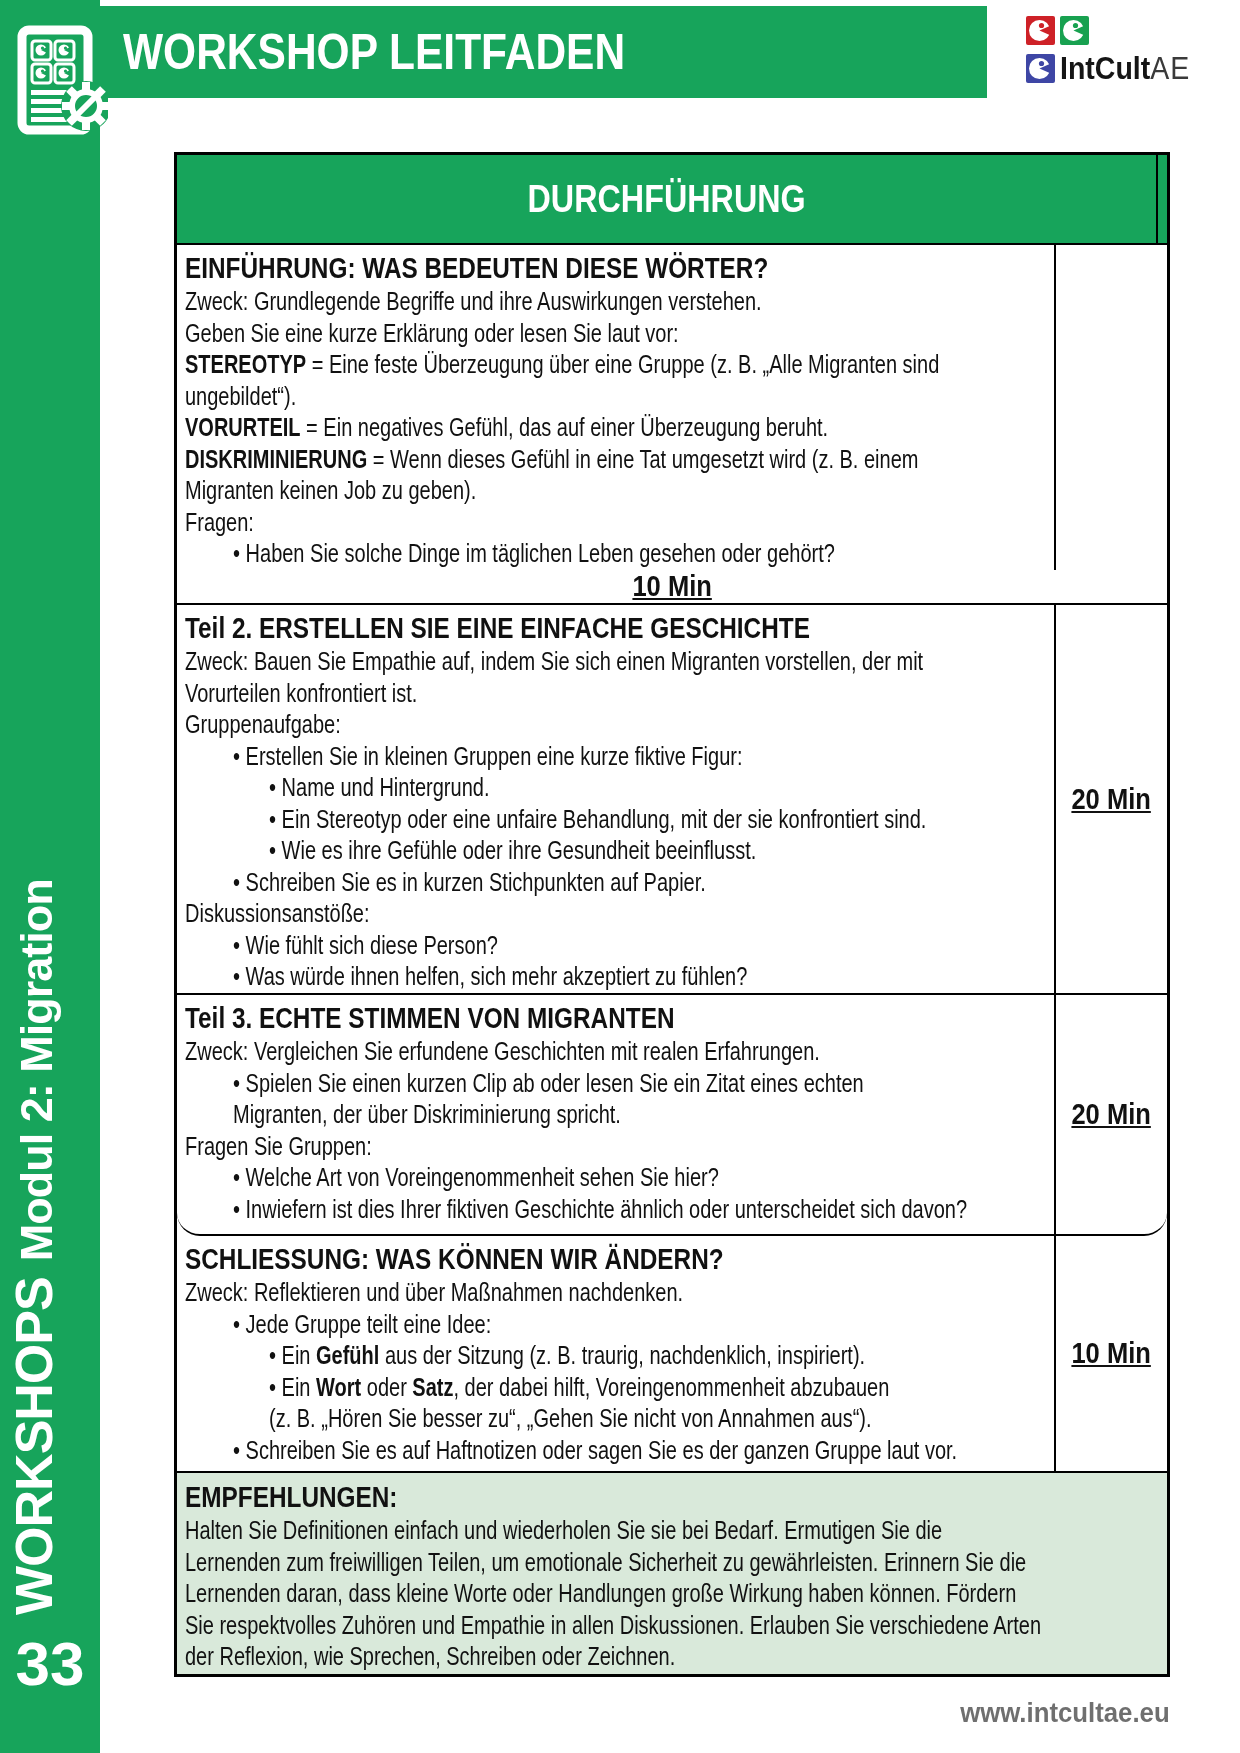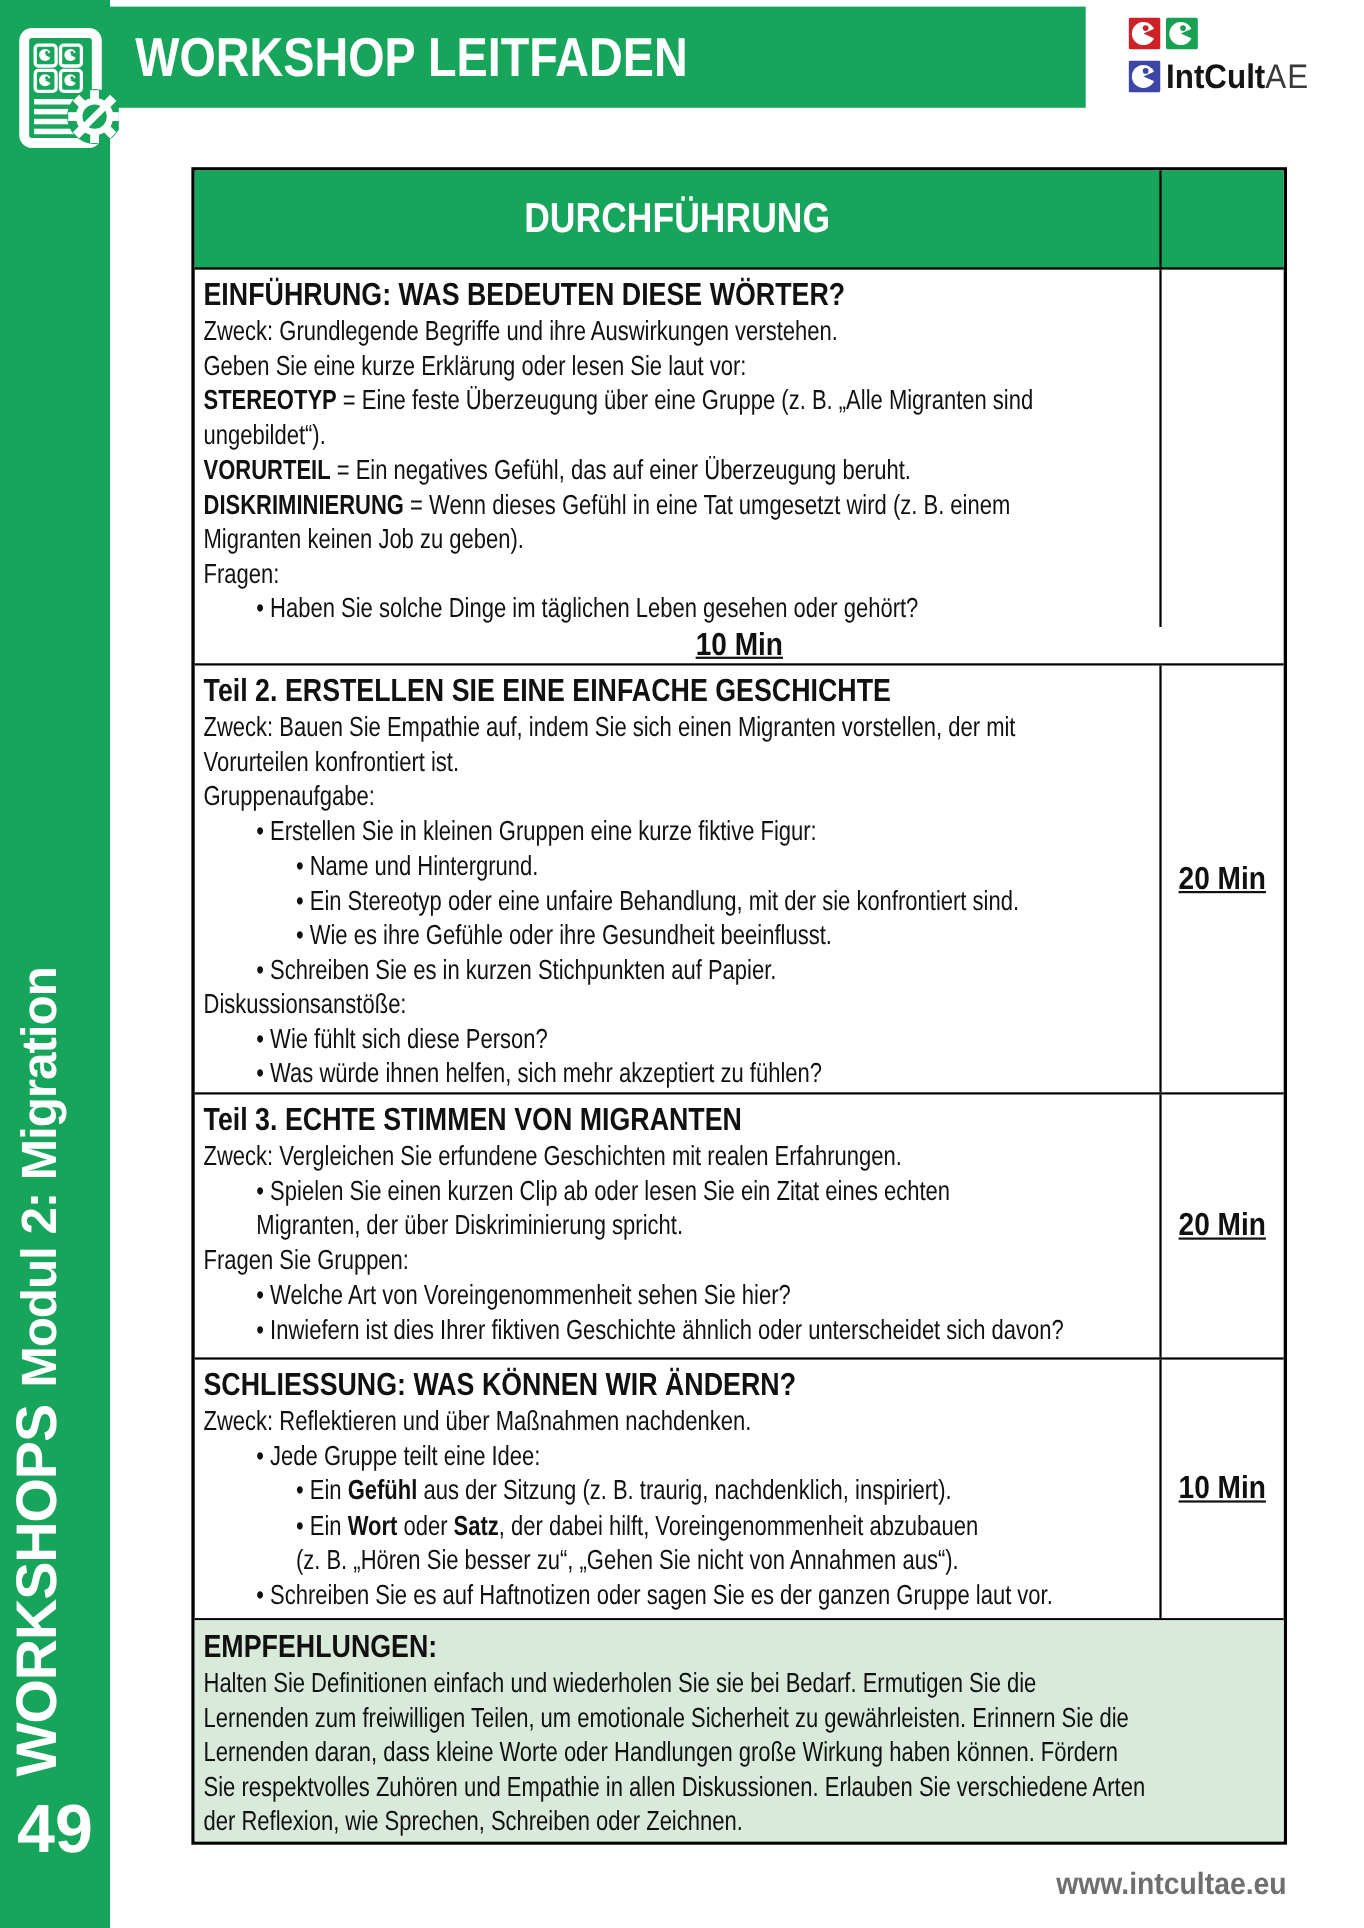--- a/index.html
+++ b/index.html
@@ -33,21 +33,21 @@
   .logo-row{display:flex;gap:5px;}
   .logo-row2{display:flex;gap:5px;margin-top:5px;}
   .logo-text{font-size:31px;line-height:30px;white-space:nowrap;transform:scaleX(.92);transform-origin:0 50%;}
   .logo-text .lt-bold{font-weight:bold;color:#151515;}
   .logo-text .lt-light{font-weight:normal;color:#3a3a3a;letter-spacing:1px;}
 
   
   .gtable{position:absolute;left:174px;top:152px;width:996px;box-sizing:border-box;
           border:3px solid #000;background:#fff;}
   .thead{display:flex;height:88px;background:var(--green);border-bottom:2px solid #000;}
-  .th1{width:879px;box-sizing:border-box;border-right:2px solid #000;
+  .th1{width:981px;box-sizing:border-box;border-right:2px solid #000;
        display:flex;align-items:center;justify-content:center;text-align:right;}
   .th1 span{color:#fff;font-weight:bold;font-size:38px;transform:scaleX(.85);white-space:nowrap;}
   .th2{flex:1;display:flex;align-items:center;justify-content:center;}
   .th2 span{color:#fff;font-weight:bold;font-size:31px;transform:scaleX(.88);}
 
   .trow{display:flex;border-bottom:2px solid #000;box-sizing:content-box;}
   .cell{width:879px;box-sizing:border-box;border-right:2px solid #000;
         padding:5px 4px 0 8px;overflow:hidden;}
   .zeitcell{flex:1;display:flex;align-items:center;justify-content:center;text-decoration:underline;}
   .zeitcell span{font-weight:bold;font-size:29px;white-space:nowrap;transform:scaleX(.88);}
@@ -67,21 +67,21 @@
 </head>
 <body>
 
 <div class="page">
 
   <div class="sidebar">
     <div class="sidebar-label">
       <span class="strong">WORKSHOPS</span>
       <span class="rest">Modul 2: Migration</span>
     </div>
-    <div class="page-number">49</div>
+    <div class="page-number">33</div>
   </div>
 
   <div class="band">
     <div class="band-title">WORKSHOP LEITFADEN</div>
   </div>
 
   <div class="doc-icon">
     <svg width="92" height="112" viewBox="0 0 92 112">
       <rect x="6" y="6" width="66" height="100" rx="7" fill="none" stroke="#fff" stroke-width="9"></rect>
       <g>
@@ -197,21 +197,21 @@
             <div class="line i2"><span>• Wie es ihre Gefühle oder ihre Gesundheit beeinflusst.</span></div>
             <div class="line i1"><span>• Schreiben Sie es in kurzen Stichpunkten auf Papier.</span></div>
             <div class="line"><span>Diskussionsanstöße:</span></div>
             <div class="line i1"><span>• Wie fühlt sich diese Person?</span></div>
             <div class="line i1"><span>• Was würde ihnen helfen, sich mehr akzeptiert zu fühlen?</span></div>
           </div>
           <div class="zeitcell">
             <span>20 Min</span>
           </div>
         </div>
-        <div class="trow" style="height: 239px;">
+        <div class="trow" style="height: 239px; border-radius: 23px;">
           <div class="cell">
             <div class="line hline"><span class="b">Teil 3. ECHTE STIMMEN VON MIGRANTEN</span></div>
             <div class="line"><span>Zweck: Vergleichen Sie erfundene Geschichten mit realen Erfahrungen.</span></div>
             <div class="line i1"><span>• Spielen Sie einen kurzen Clip ab oder lesen Sie ein Zitat eines echten</span></div>
             <div class="line i1"><span>Migranten, der über Diskriminierung spricht.</span></div>
             <div class="line"><span>Fragen Sie Gruppen:</span></div>
             <div class="line i1"><span>• Welche Art von Voreingenommenheit sehen Sie hier?</span></div>
             <div class="line i1"><span>• Inwiefern ist dies Ihrer fiktiven Geschichte ähnlich oder unterscheidet sich davon?</span></div>
           </div>
           <div class="zeitcell">

